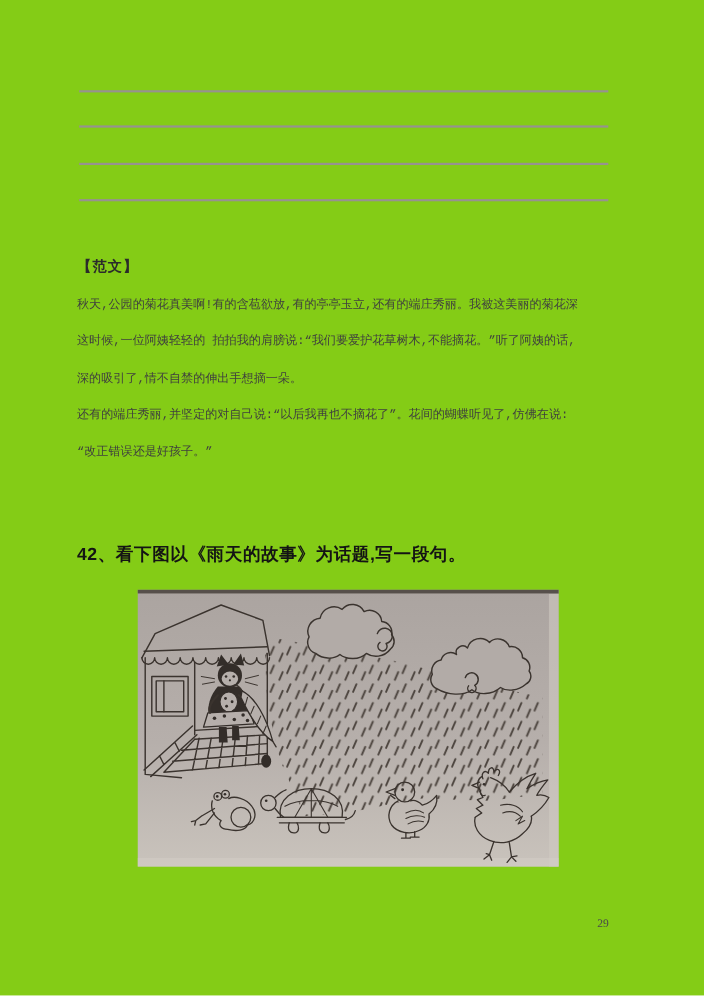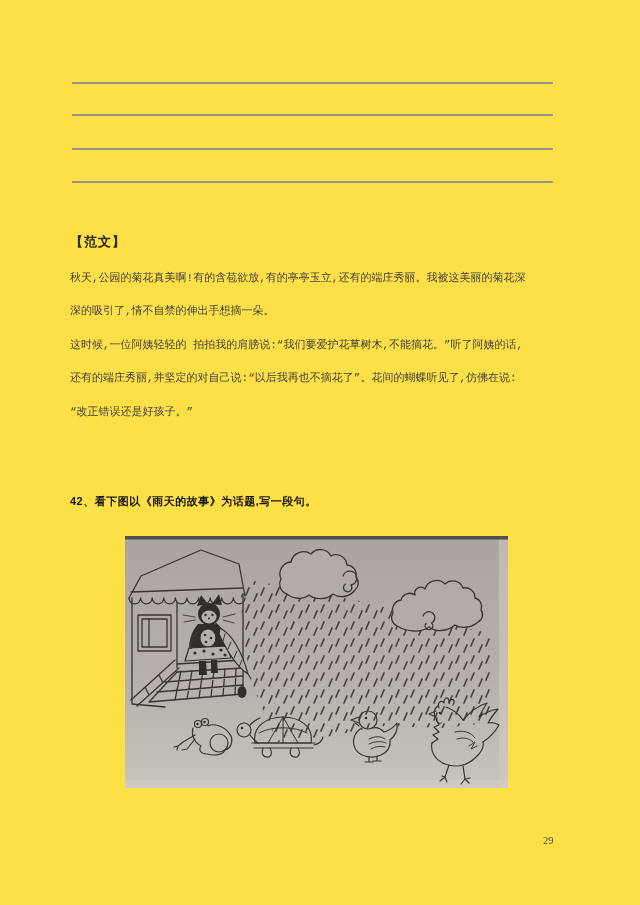--- a/index.html
+++ b/index.html
@@ -1,19 +1,19 @@
 <!DOCTYPE html>
 <html><head>
 <meta charset="utf-8">
 <style>
   html,body{margin:0;padding:0;background:#ffffff;}
   .page{
     position:relative;
     width:640px;height:905px;
-    background:#fde047;
+    background:#84cc16;
     font-family:"Liberation Sans","DejaVu Sans",sans-serif;
     overflow:hidden;
   }
   .ans-line{
     position:absolute;left:72px;width:481px;height:0;
     border-top:2px solid #979290;
   }
   .essay-label{
     position:absolute;left:70px;top:233px;
     font-size:13px;font-weight:bold;color:#2b2b2b;
@@ -21,21 +21,21 @@
   }
   .essay{
     position:absolute;left:70px;top:262px;width:505px;
     font-size:11px;color:#3f3f3f;font-family:Liberation Mono, monospace;
   }
   .essay .tline{
     height:33.4px;line-height:33.4px;white-space:nowrap;
   }
   .q-heading{
     position:absolute;left:70px;top:494px;width:520px;
-    font-size:11px;font-weight:bold;color:#141414;
+    font-size:16px;font-weight:bold;color:#141414;
     letter-spacing:0.5px;white-space:nowrap;
   }
   .figure{
     position:absolute;left:125px;top:536px;width:383px;height:252px;
   }
   .figure svg{display:block;width:100%;height:100%;}
   .page-num{
     position:absolute;left:543px;top:835px;
     font-size:10.5px;color:#4a4a4a;font-family:Liberation Serif, serif;
   }
@@ -46,22 +46,22 @@
 <div class="page">
 
   <div class="ans-line" style="top:82px"></div>
   <div class="ans-line" style="top:114px"></div>
   <div class="ans-line" style="top:148px"></div>
   <div class="ans-line" style="top:181px"></div>
 
   <div class="essay-label">【范文】</div>
   <div class="essay">
     <div class="tline">秋天,公园的菊花真美啊!有的含苞欲放,有的亭亭玉立,还有的端庄秀丽。我被这美丽的菊花深</div>
+    <div class="tline">这时候,一位阿姨轻轻的 拍拍我的肩膀说:“我们要爱护花草树木,不能摘花。”听了阿姨的话,</div>
     <div class="tline">深的吸引了,情不自禁的伸出手想摘一朵。</div>
-    <div class="tline">这时候,一位阿姨轻轻的 拍拍我的肩膀说:“我们要爱护花草树木,不能摘花。”听了阿姨的话,</div>
     <div class="tline">还有的端庄秀丽,并坚定的对自己说:“以后我再也不摘花了”。花间的蝴蝶听见了,仿佛在说:</div>
     <div class="tline">“改正错误还是好孩子。”</div>
   </div>
 
   <div class="q-heading">42、看下图以《雨天的故事》为话题,写一段句。</div>
 
   <div class="figure" role="img" aria-label="黑白简笔画:下雨天,小猫坐在门廊栏杆上拿着收起的伞,天空有两朵云和落下的雨点,地上有青蛙、乌龟、鸭子和公鸡">
     <svg viewBox="0 0 383 252" preserveAspectRatio="none">
       <defs>
         <linearGradient id="pbg" x1="0" y1="0" x2="0" y2="1">

